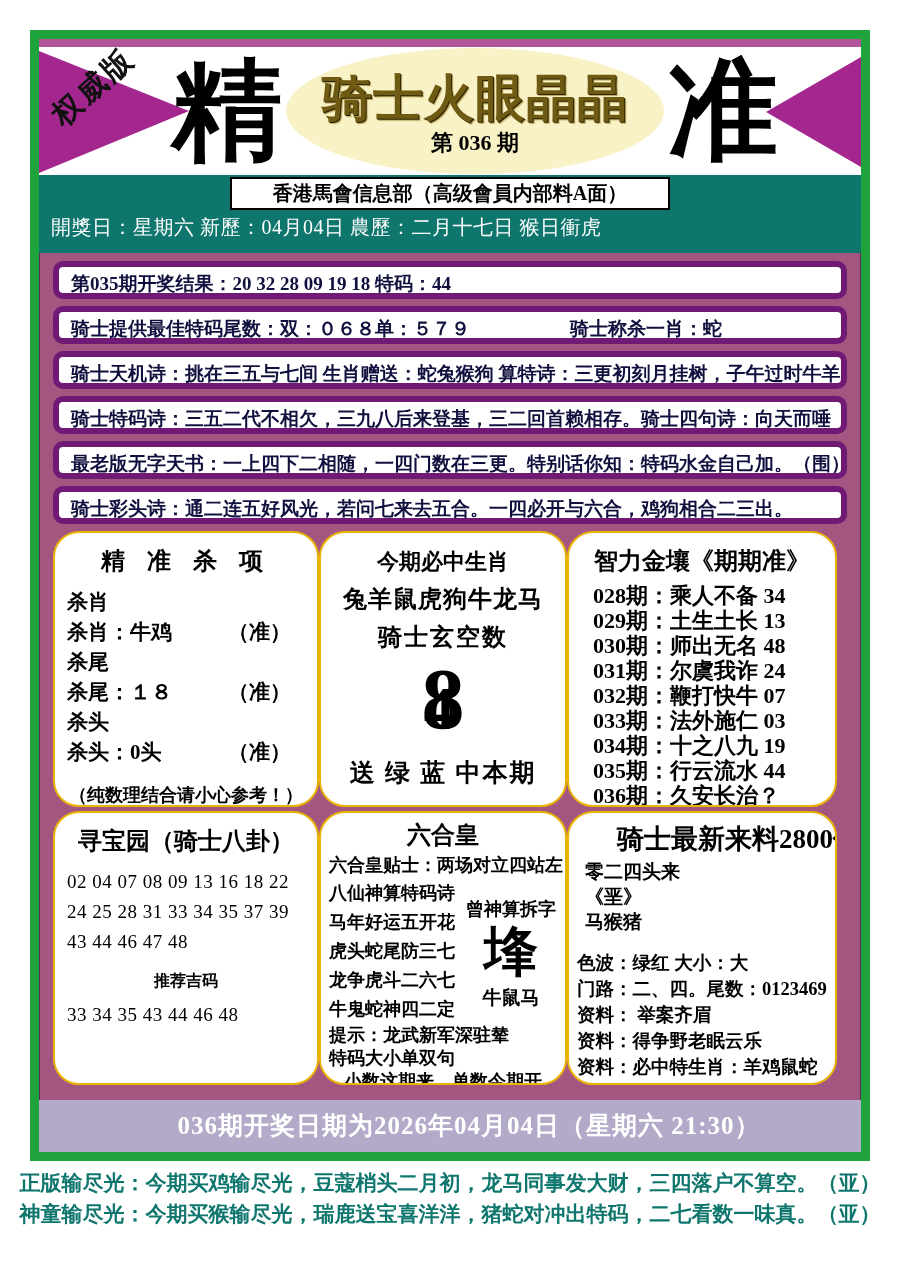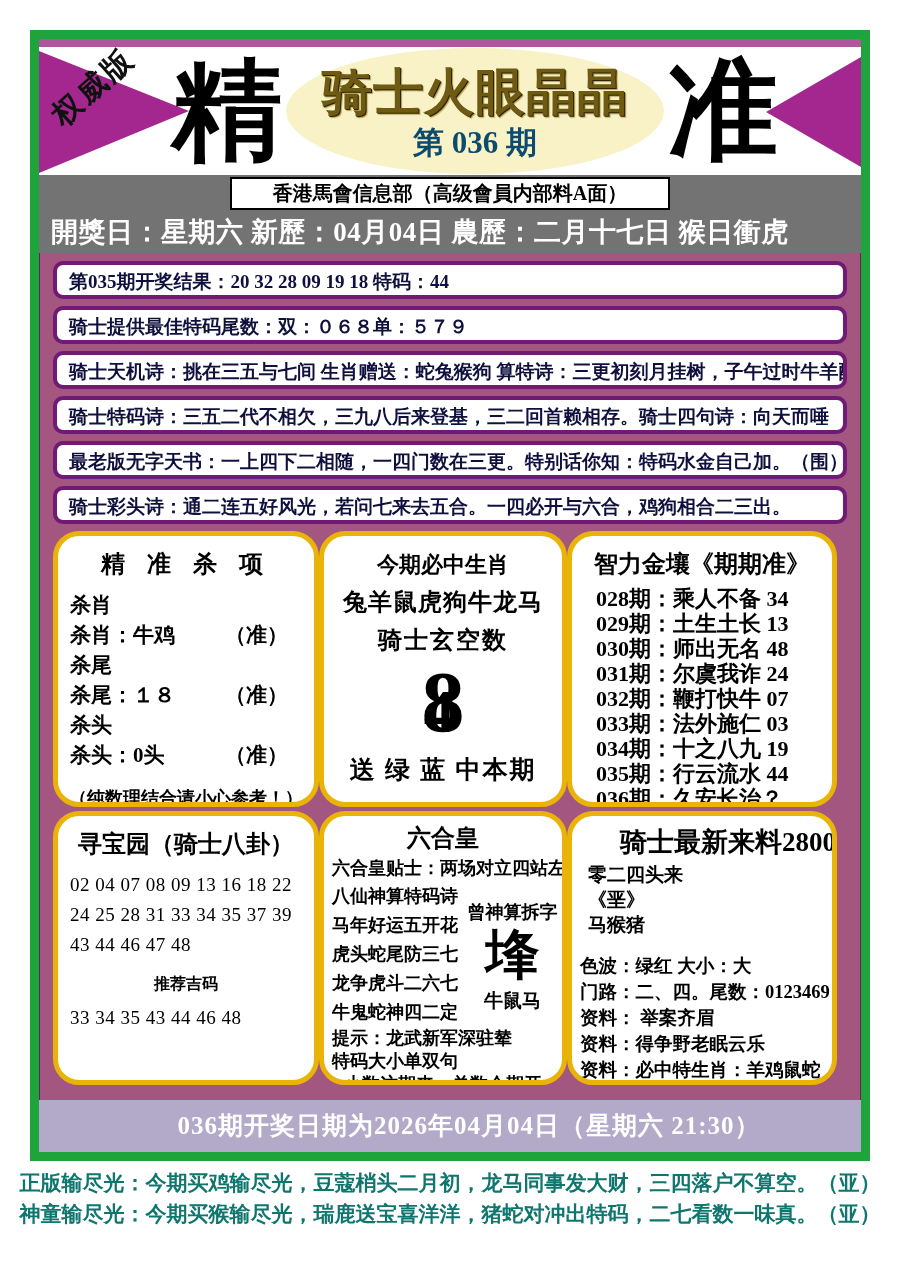--- a/index.html
+++ b/index.html
@@ -26,37 +26,37 @@
     border-top:55px solid transparent;border-bottom:55px solid transparent;
     border-right:95px solid #A3278F;}
   .big-char{font-size:110px;font-weight:bold;line-height:1;z-index:2;color:#000;}
   .big-char.left{margin-left:120px;}
   .big-char.right{margin-right:70px;}
   .oval{width:378px;height:126px;background:#F8F2C6;border-radius:50%;
     display:flex;flex-direction:column;align-items:center;justify-content:center;
     margin:0 4px;z-index:1;}
   .oval .title{font-size:50px;font-weight:bold;color:#6E5A12;letter-spacing:1px;
     text-shadow:1px 1px 0 #2e2404, 2px 2px 1px #b8a45c;white-space:nowrap;}
-  .oval .issue{font-size:31px;font-weight:bold;color:#0c4a6e;margin-top:-4px;}
-  
-  .navy{background:#737373;flex:0 0 auto;height:78px;box-sizing:border-box;padding-top:2px;}
+  .oval .issue{font-size:22px;font-weight:bold;color:#000000;margin-top:-4px;}
+  
+  .navy{background:#0f766e;flex:0 0 auto;height:78px;box-sizing:border-box;padding-top:2px;}
   .orgbox{width:440px;margin:0 auto;background:#fff;border:2px solid #000;
     box-sizing:border-box;text-align:center;font-size:20px;font-weight:bold;color:#000;
     padding:1px 0;white-space:nowrap;}
-  .drawinfo{color:#fff;font-size:27px;font-weight:bold;padding-left:12px;margin-top:4px;
+  .drawinfo{color:#fff;font-size:20px;font-weight:normal;padding-left:12px;margin-top:4px;
     white-space:nowrap;letter-spacing:0.5px;}
   
   .bodyarea{padding:8px 14px 0;flex:0 0 auto;}
-  .info-box{background:#fff;border:4px solid #701a75;border-radius:10px;height:38px;
+  .info-box{background:#fff;border:6px solid #701a75;border-radius:10px;height:38px;
     box-sizing:border-box;line-height:33px;font-size:19px;font-weight:bold;color:#10103e;
     padding-left:12px;margin-bottom:7px;white-space:nowrap;overflow:hidden;display:flex;}
   .info-box .extra{margin-left:100px;}
   .grid{display:flex;}
   .grid.row2{margin-top:4px;}
-  .panel{background:#fff;border:5px solid #eab308;border-radius:26px;
+  .panel{background:#fff;border:2px solid #eab308;border-radius:26px;
     box-sizing:border-box;overflow:hidden;}
   .p-left{width:266px;}
   .p-mid{width:248px;}
   .p-right{width:270px;}
   .row1 .panel{height:276px;}
   .row2 .panel{height:274px;}
   .ptitle{text-align:center;font-weight:bold;font-size:24px;padding-top:12px;white-space:nowrap;}
   
   .kill-lines{padding:10px 26px 0 12px;font-size:21px;font-weight:bold;}
   .kline{display:flex;line-height:30px;white-space:nowrap;}
@@ -124,20 +124,21 @@
     <div class="drawinfo">開獎日：星期六  新歷：04月04日 農歷：二月十七日 猴日衝虎</div>
   </div>
 
   <div class="bodyarea">
 
     <div class="info-box">
       <span>第035期开奖结果：20 32 28 09 19 18 特码：44</span>
     </div>
     <div class="info-box">
       <span>骑士提供最佳特码尾数：双：０６８单：５７９</span>
+      <span class="extra">骑士称杀一肖：蛇</span>
     </div>
     <div class="info-box">
       <span>骑士天机诗：挑在三五与七间 生肖赠送：蛇兔猴狗 算特诗：三更初刻月挂树，子午过时牛羊配。</span>
     </div>
     <div class="info-box">
       <span>骑士特码诗：三五二代不相欠，三九八后来登基，三二回首赖相存。骑士四句诗：向天而唾</span>
     </div>
     <div class="info-box">
       <span>最老版无字天书：一上四下二相随，一四门数在三更。特别话你知：特码水金自己加。（围）</span>
     </div>

